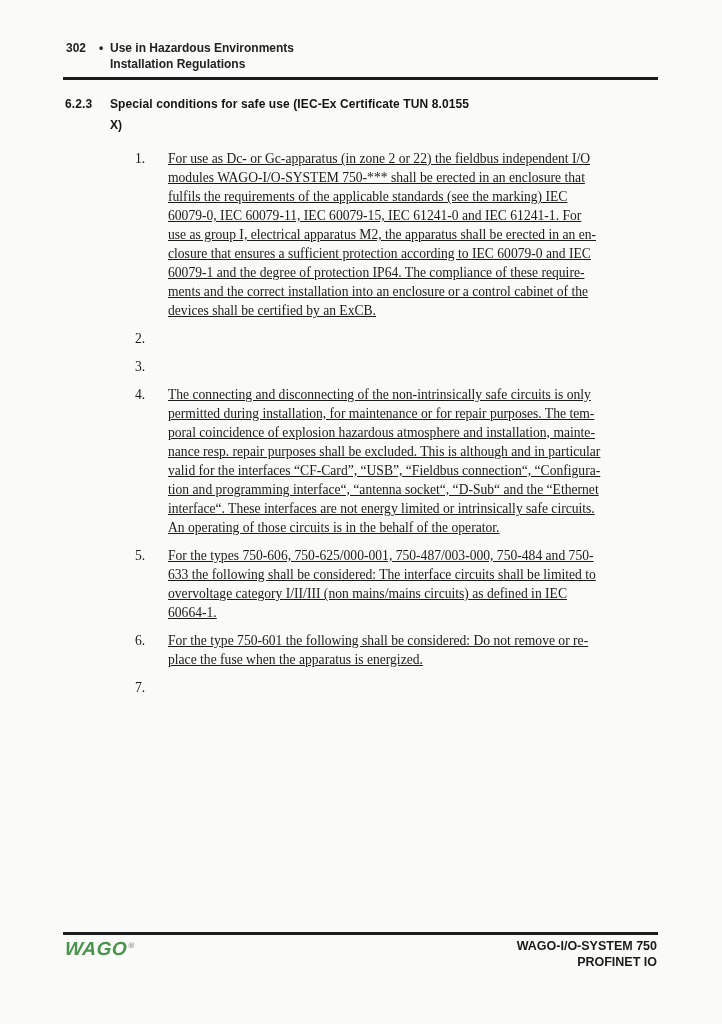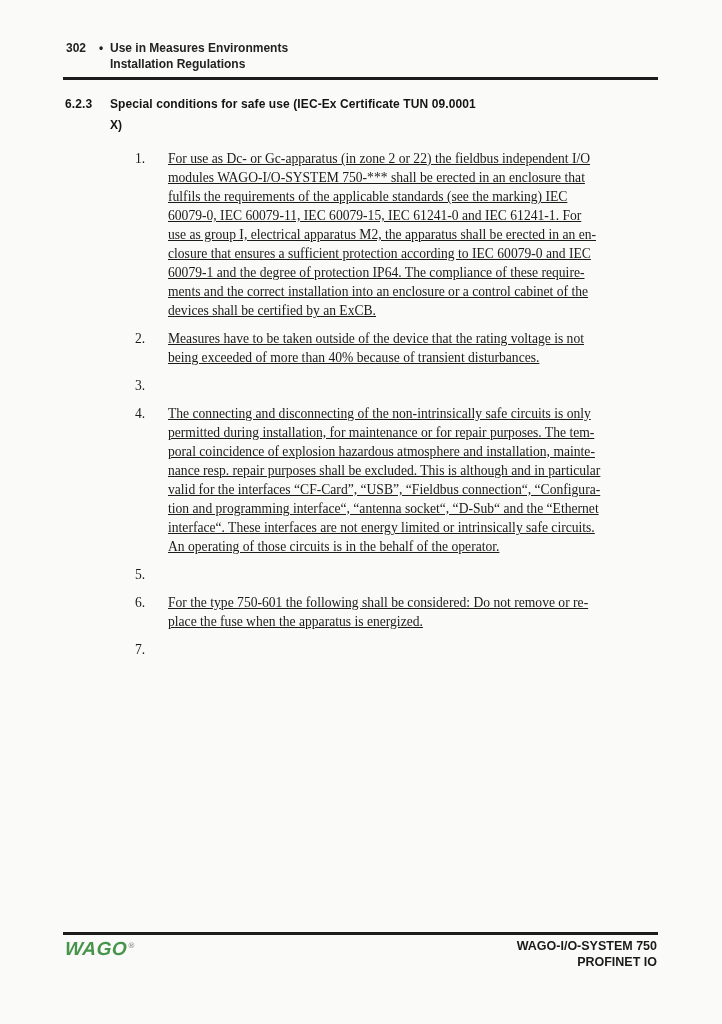--- a/index.html
+++ b/index.html
@@ -124,65 +124,67 @@
     color: #1a1a1a;
     margin-left: 28px;
   }
 </style>
 </head>
 <body>
 
 <div class="running-header">
   <span class="pagenum">302</span>
   <span class="bullet">•</span>
-  <span class="titles">Use in Measures Environments
+  <span class="titles">Use in Hazardous Environments
 Installation Regulations</span>
 </div>
 <div class="header-rule"></div>
 
 <div class="section-heading">
   <span class="hnum">6.2.3</span>
-  <span class="htext">Special conditions for safe use (IEC-Ex Certificate TUN 09.0001
+  <span class="htext">Special conditions for safe use (IEC-Ex Certificate TUN 8.0155
 X)</span>
 </div>
 
 <div class="conditions-list">
   <div class="cond-item">
     <span class="inum">1.</span>
     <span class="itext">For use as Dc- or Gc-apparatus (in zone 2 or 22) the fieldbus independent I/O
 modules WAGO-I/O-SYSTEM 750-*** shall be erected in an enclosure that
 fulfils the requirements of the applicable standards (see the marking) IEC
 60079-0, IEC 60079-11, IEC 60079-15, IEC 61241-0 and IEC 61241-1. For
 use as group I, electrical apparatus M2, the apparatus shall be erected in an en-
 closure that ensures a sufficient protection according to IEC 60079-0 and IEC
 60079-1 and the degree of protection IP64. The compliance of these require-
 ments and the correct installation into an enclosure or a control cabinet of the
 devices shall be certified by an ExCB.</span>
   </div>
   <div class="cond-item">
     <span class="inum">2.</span>
-    <span class="itext">Measures have to be taken outside of the device that the rating voltage is not
-being exceeded of more than 40% because of transient disturbances.</span>
   </div>
   <div class="cond-item">
     <span class="inum">3.</span>
   </div>
   <div class="cond-item">
     <span class="inum">4.</span>
     <span class="itext">The connecting and disconnecting of the non-intrinsically safe circuits is only
 permitted during installation, for maintenance or for repair purposes. The tem-
 poral coincidence of explosion hazardous atmosphere and installation, mainte-
 nance resp. repair purposes shall be excluded. This is although and in particular
 valid for the interfaces “CF-Card”, “USB”, “Fieldbus connection“, “Configura-
 tion and programming interface“, “antenna socket“, “D-Sub“ and the “Ethernet
 interface“. These interfaces are not energy limited or intrinsically safe circuits.
 An operating of those circuits is in the behalf of the operator.</span>
   </div>
   <div class="cond-item">
     <span class="inum">5.</span>
+    <span class="itext">For the types 750-606, 750-625/000-001, 750-487/003-000, 750-484 and 750-
+633 the following shall be considered: The interface circuits shall be limited to
+overvoltage category I/II/III (non mains/mains circuits) as defined in IEC
+60664-1.</span>
   </div>
   <div class="cond-item">
     <span class="inum">6.</span>
     <span class="itext">For the type 750-601 the following shall be considered: Do not remove or re-
 place the fuse when the apparatus is energized.</span>
   </div>
   <div class="cond-item">
     <span class="inum">7.</span>
   </div>
 </div>

